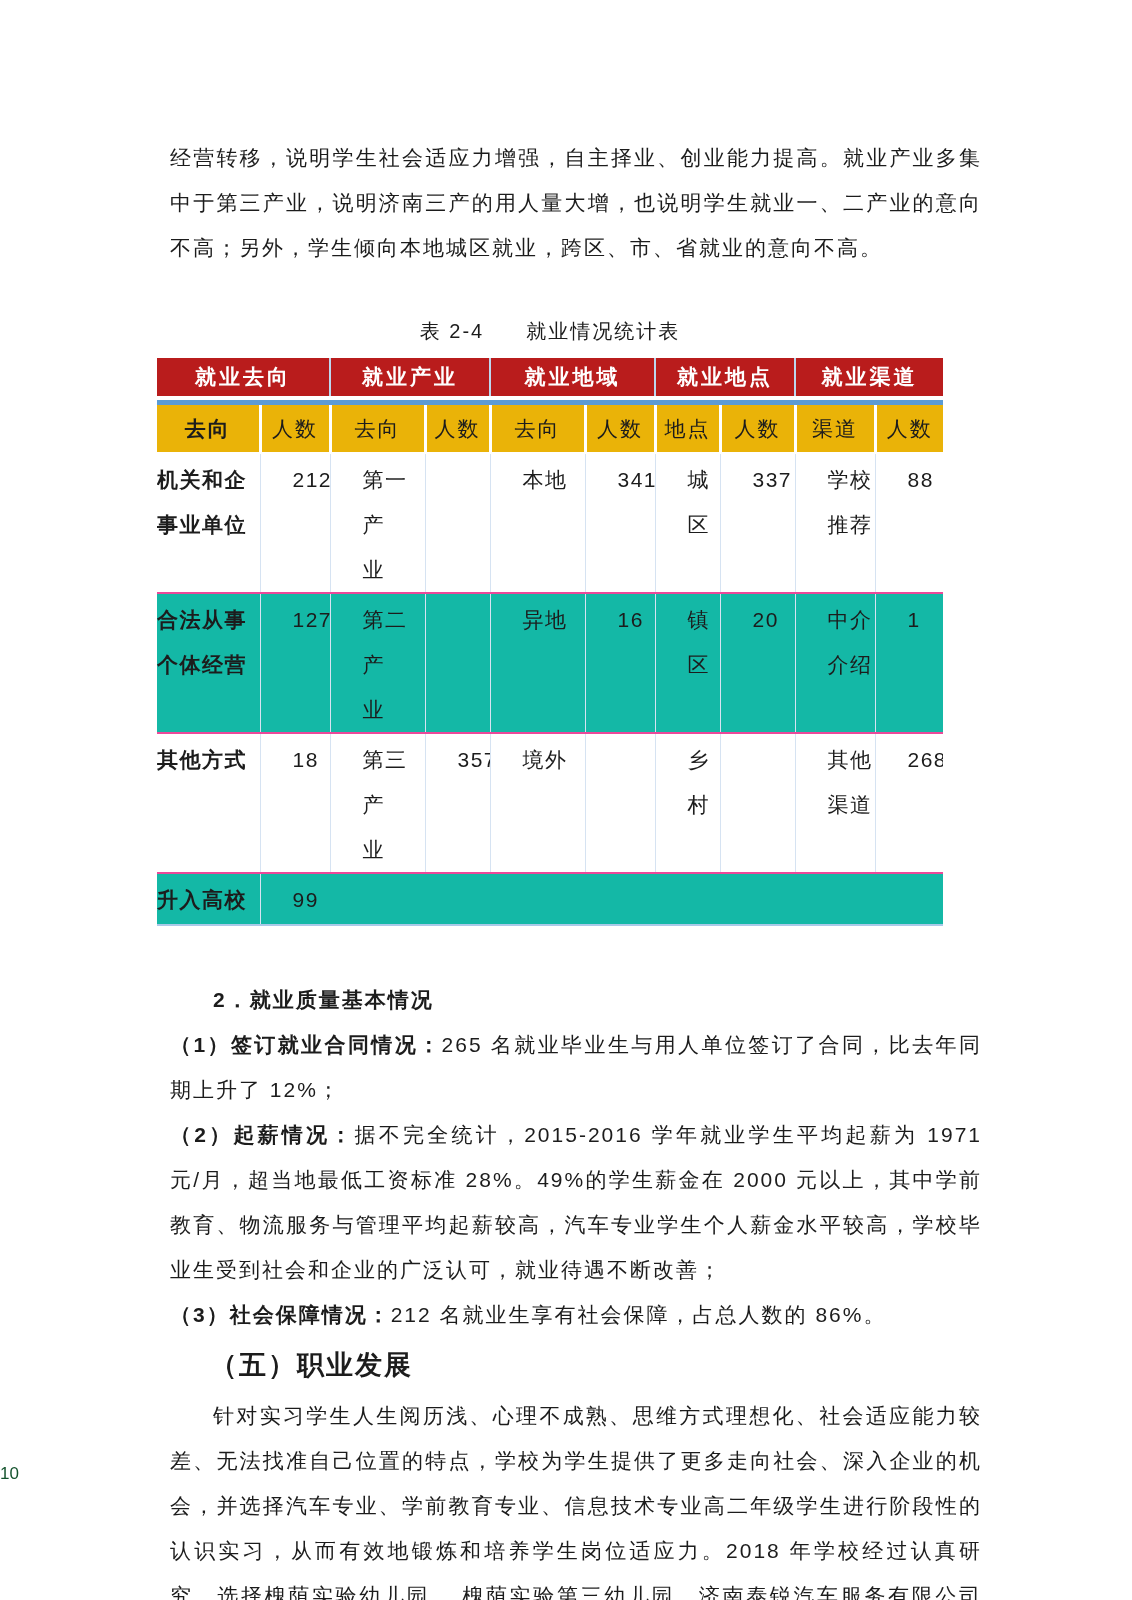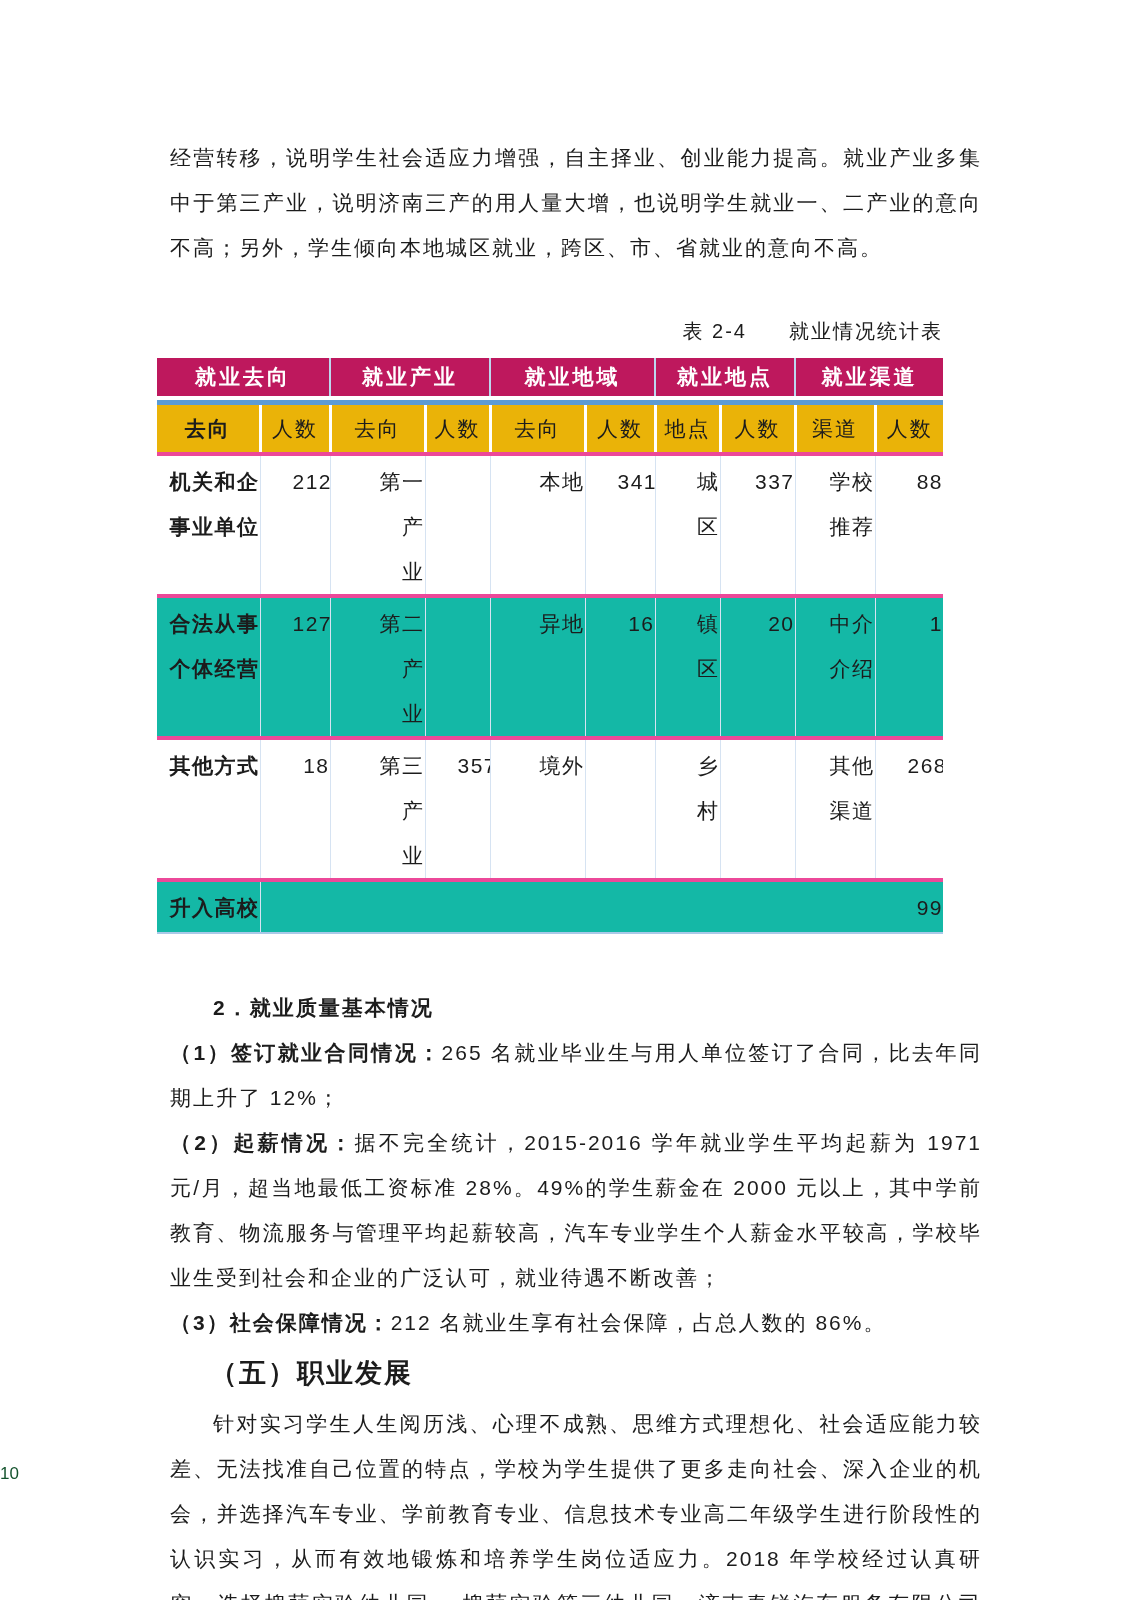--- a/index.html
+++ b/index.html
@@ -12,43 +12,43 @@
     margin:0;font-size:21px;line-height:45px;letter-spacing:2px;
     text-align:justify;text-justify:inter-character;
   }
   .para-first{margin-top:135px;}
   .indent-2em{text-indent:43px;}
   .heading-2{margin-top:51px;font-weight:bold;}
   .lead{font-weight:bold;}
   
   .caption{
     margin:46px 0 0 -13px;width:786px;font-size:20px;line-height:30px;
-    text-align:right;letter-spacing:2px;
+    text-align:center;letter-spacing:2px;
   }
   .cap-gap{display:inline-block;width:42px;}
   table.emp{
     margin:12px 0 0 -13px;width:786px;border-collapse:collapse;table-layout:fixed;
     font-size:21px;border-bottom:2px solid #aac9e8;
   }
   table.emp th, table.emp td{padding:0;overflow:hidden;}
   tr.group-row th{
-    background:#be185d;color:#ffffff;font-weight:bold;height:38px;
+    background:#b91c1c;color:#ffffff;font-weight:bold;height:38px;
     letter-spacing:3px;border-bottom:4px solid #ffffff;font-size:21px;
   }
   tr.group-row th + th{border-left:2px solid #bdd7ef;}
   tr.strip-row td{height:5px;background:#5B9BD5;}
   tr.sub-row td{
     background:#eab308;height:47px;line-height:47px;text-align:center;
     letter-spacing:2px;border-bottom:2px solid #ffffff;
   }
   tr.sub-row td + td{border-left:3px solid #ffffff;}
   tr.sub-row td.first{font-weight:bold;}
   tr.body-row td{
-    vertical-align:top;text-align:right;line-height:45px;padding-top:3px;
-    white-space:pre-line;letter-spacing:1.5px;border-top:4px solid #ec4899;
+    vertical-align:top;text-align:left;line-height:45px;padding-top:3px;
+    white-space:pre-line;letter-spacing:1.5px;border-top:2px solid #ec4899;
   }
   tr.body-row td + td{border-left:1px solid #d6e3f2;padding-left:32px;}
   tr.band td{background:#14b8a6;}
   tr.row-1 td{height:90px;}
   tr.row-2 td{height:86px;}
   tr.row-3 td{height:86px;}
   tr.footer-row td{height:47px;}
   td.rowlabel{font-weight:bold;}
   .heading-1{
     margin:0;font-size:27px;line-height:56px;font-weight:bold;

